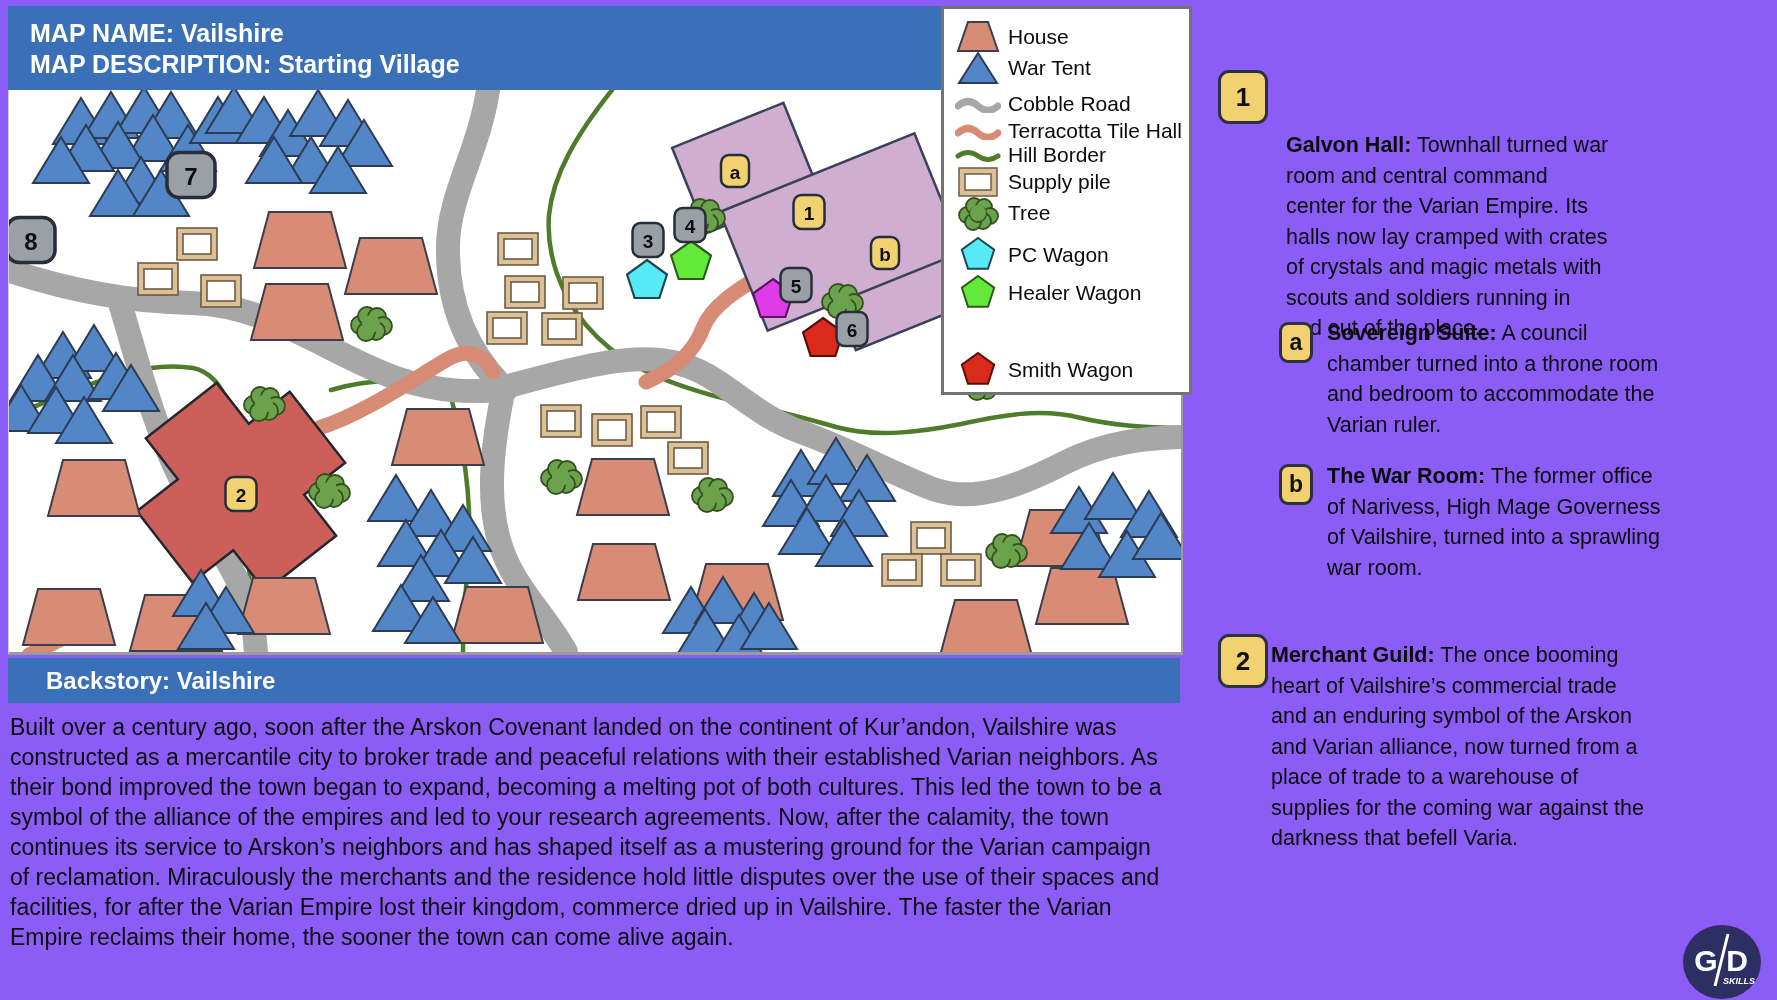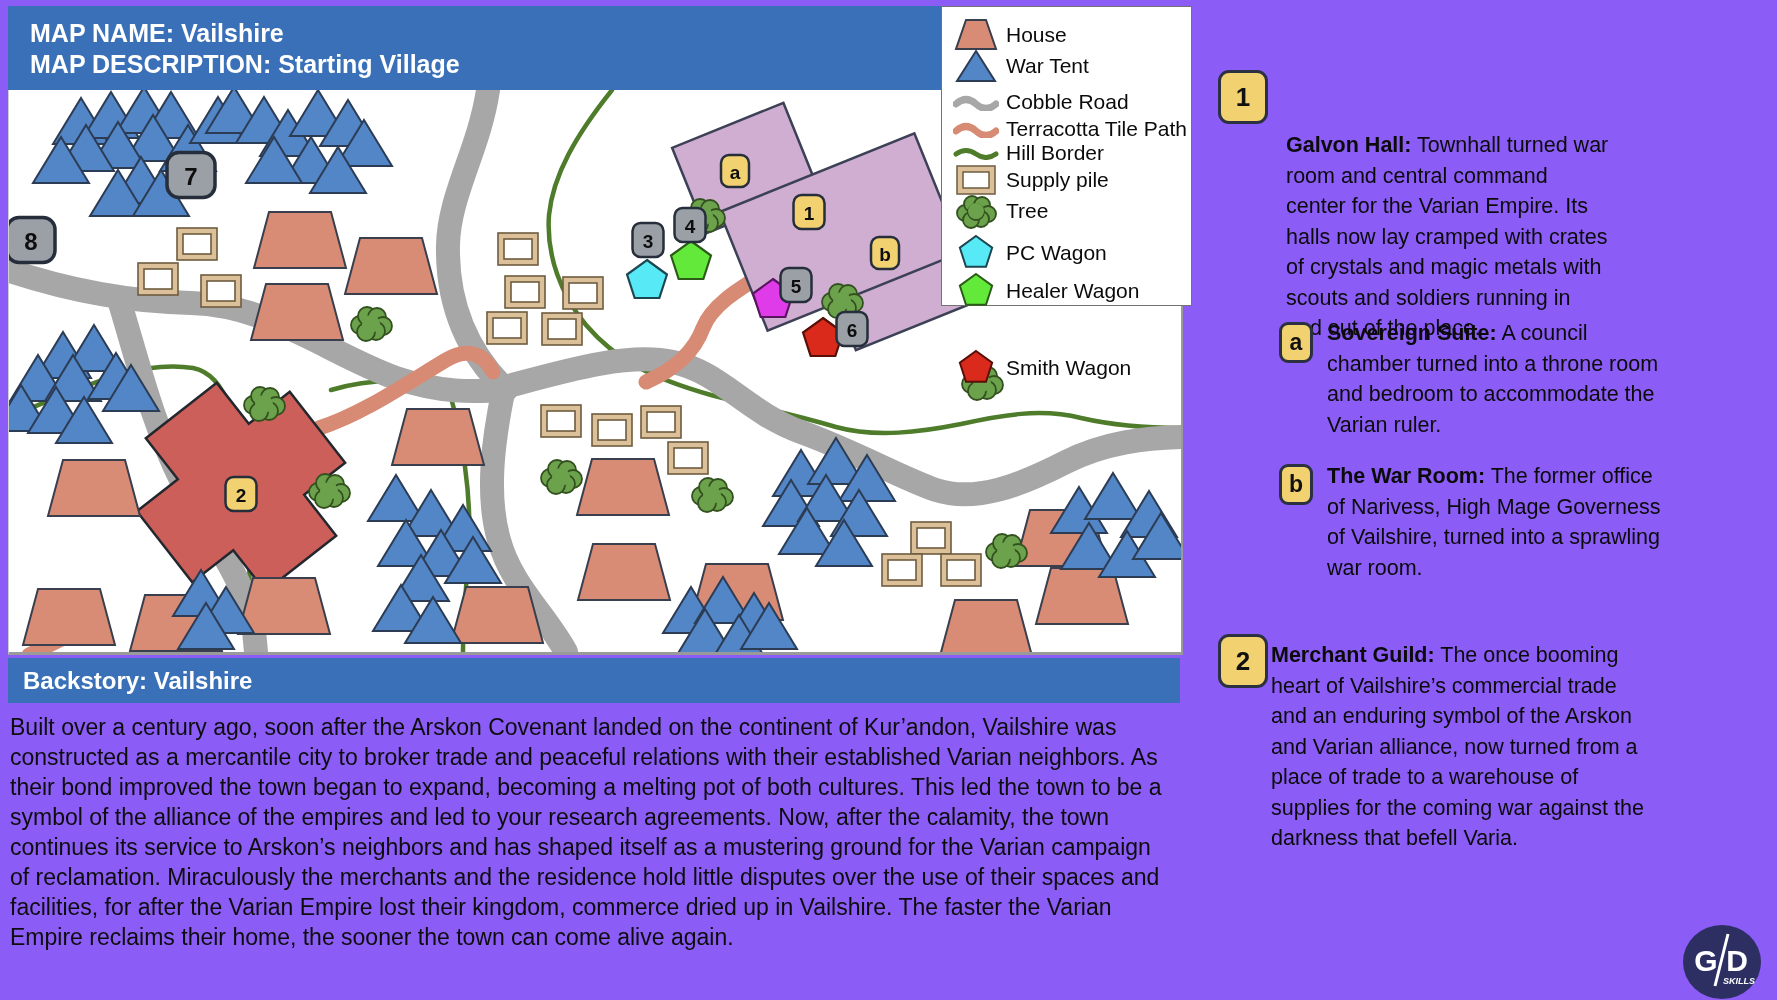--- a/index.html
+++ b/index.html
@@ -5,29 +5,29 @@
   html,body{margin:0;padding:0;background:#fff;}
   .stage{position:relative;width:1777px;height:1000px;background:#8b5cf6;overflow:hidden;
          font-family:"Liberation Sans",sans-serif;color:#111;}
   
   .map-header{position:absolute;left:8px;top:6px;width:1172px;height:84px;background:#3a70b8;z-index:1;}
   .map-header .hl{color:#fff;font-weight:bold;font-size:25px;line-height:31px;padding-left:22px;}
   .map-header .hl1{padding-top:12px;}
   #map-svg{position:absolute;left:8px;top:90px;background:#fff;z-index:2;
            border-right:2px solid #9a9a9a;border-bottom:3px solid #9a9a9a;border-left:1px solid #cfcfcf;}
   
-  .legend{position:absolute;left:941px;top:6px;width:251px;height:300px;background:#fff;
-          border:1px solid #737373;z-index:6;box-sizing:border-box;}
+  .legend{position:absolute;left:941px;top:6px;width:251px;height:389px;background:#fff;
+          border:3px solid #737373;z-index:6;box-sizing:border-box;}
   .legend-row{position:absolute;left:0;width:100%;height:36px;}
   .legend-ic{position:absolute;left:8px;top:0;width:52px;height:36px;display:flex;align-items:center;justify-content:center;}
   .legend-lb{position:absolute;left:64px;top:0;height:36px;display:flex;align-items:center;
              font-size:21px;color:#0b0b0b;}
   
   .backstory-bar{position:absolute;left:8px;top:658px;width:1172px;height:45px;background:#3a70b8;z-index:3;}
-  .backstory-bar span{display:block;color:#fff;font-weight:bold;font-size:24px;line-height:45px;padding-left:15px;}
+  .backstory-bar span{display:block;color:#fff;font-weight:bold;font-size:24px;line-height:45px;padding-left:38px;}
   .backstory-text{position:absolute;left:10px;top:712px;width:1162px;font-size:23px;line-height:30px;
                   color:#0d0d0d;z-index:3;}
   
   .loc-bar{position:absolute;left:1205px;top:8px;width:569px;height:44px;background:#3a70b8;z-index:3;}
   .loc-bar span{display:block;color:#fff;font-weight:bold;font-size:23px;line-height:44px;padding-left:16px;}
   .badge{position:absolute;box-sizing:border-box;background:#f2d170;border:3px solid #2b3140;
          display:flex;align-items:center;justify-content:center;font-weight:bold;color:#111;z-index:4;}
   .badge.lg{width:50px;height:54px;border-radius:11px;font-size:26px;}
   .badge.sm{width:34px;height:41px;border-radius:9px;font-size:23px;}
   .loc-text{position:absolute;font-size:21.5px;line-height:30.5px;color:#0b0b0b;z-index:3;}
@@ -380,21 +380,21 @@
           </svg>
         </span>
         <span class="legend-lb">Cobble Road</span>
       </div>
       <div class="legend-row" style="top: 104px;">
         <span class="legend-ic">
           <svg width="46" height="18">
             <path d="M3,11 q10,-9 20,0 t20,0" fill="none" stroke="#d88b74" stroke-width="7" stroke-linecap="round"></path>
           </svg>
         </span>
-        <span class="legend-lb">Terracotta Tile Path</span>
+        <span class="legend-lb">Terracotta Tile Hall</span>
       </div>
       <div class="legend-row" style="top: 128px;">
         <span class="legend-ic">
           <svg width="46" height="14">
             <path d="M3,8 q10,-7 20,0 t20,0" fill="none" stroke="#4e7c2a" stroke-width="5" stroke-linecap="round"></path>
           </svg>
         </span>
         <span class="legend-lb">Hill Border</span>
       </div>
       <div class="legend-row" style="top: 155px;">

